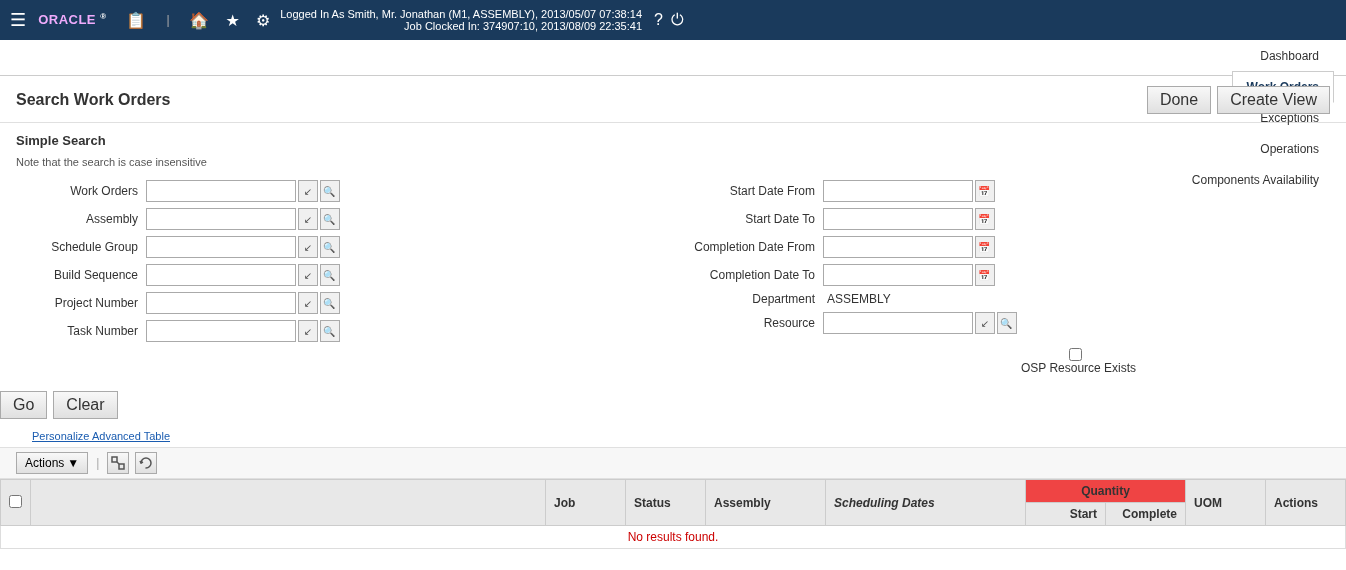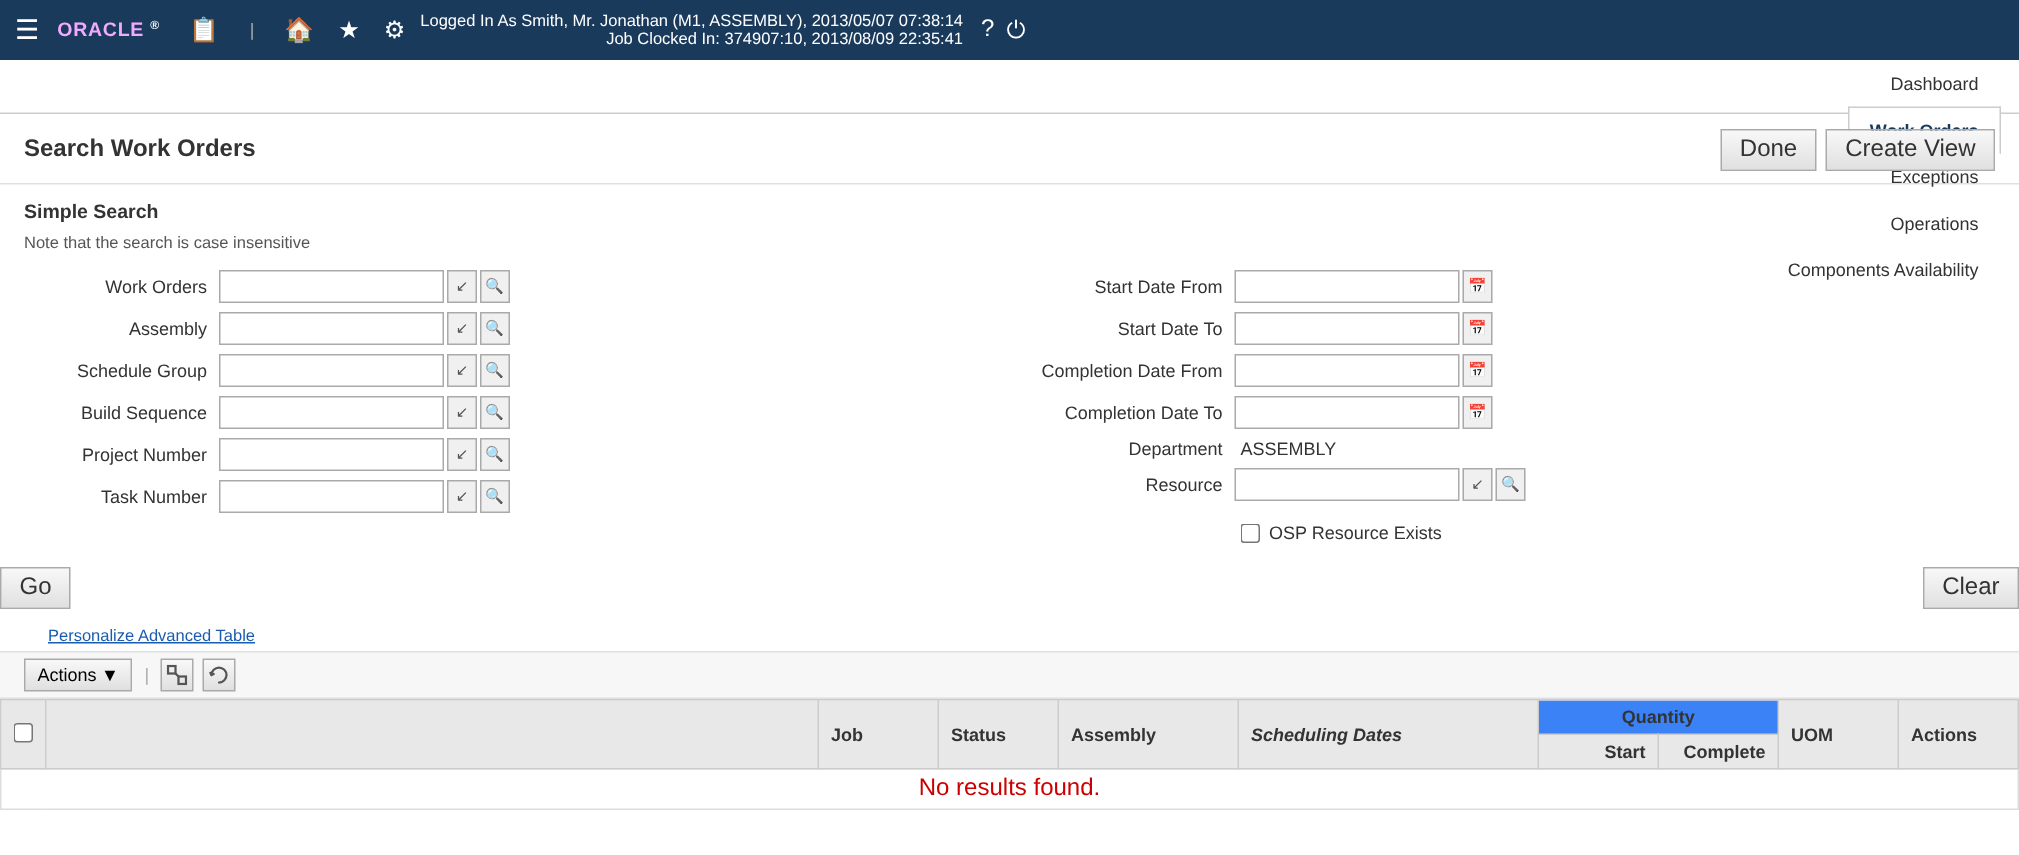--- a/index.html
+++ b/index.html
@@ -133,20 +133,21 @@
       color: #333;
       padding-left: 4px;
     }
 
     
     .osp-row {
       display: flex;
       align-items: center;
       margin-left: 134px;
       margin-top: 14px;
+      flex-direction: column;
     }
     .osp-row input[type=checkbox] { margin-right: 6px; }
 
     
     .personalize-link {
       color: #1a5cb0;
       text-decoration: underline;
       cursor: pointer;
       font-size: 11px;
       padding: 4px 16px;
@@ -200,23 +201,23 @@
       font-weight: bold;
       color: #333;
     }
     td {
       border: 1px solid #ddd;
       padding: 4px 8px;
       color: #333;
     }
     .th-group {
       text-align: center;
-      background: #3b82f6;
-    }
-    .no-results { color: #c00; text-align: center; font-size: 16px; }
+      background: #ef4444;
+    }
+    .no-results { color: #c00; text-align: center; font-size: 12px; }
     .checkbox-cell { text-align: center; width: 30px; }
     .col-job { width: 80px; }
     .col-status { width: 80px; }
     .col-assembly { width: 120px; }
     .col-sched { width: 200px; font-style: italic; }
     .col-qty { width: 80px; text-align: right; }
     .col-uom { width: 80px; }
     .col-actions { width: 80px; }
   </style>
 </head>
@@ -358,21 +359,21 @@
           <div class="input-icon">🔍</div>
         </div>
       </div>
       <div class="form-row osp-row" style="margin-left: 0; padding-left: 134px;">
         <input type="checkbox" style="">
         <span>OSP Resource Exists</span>
       </div>
     </div>
   </div>
 
-  <div style="display:flex; justify-content:space-between; gap:6px; padding: 2px 0 8px 0;">
+  <div style="display:flex; justify-content:flex-start; gap:6px; padding: 2px 0 8px 0;">
     <button class="btn">Go</button>
     <button class="btn">Clear</button>
   </div>
 
   <div style="padding: 2px 16px 4px 16px;">
     <a class="personalize-link">Personalize Advanced Table</a>
   </div>
 
   <div class="actions-bar">
     <button class="actions-btn">

